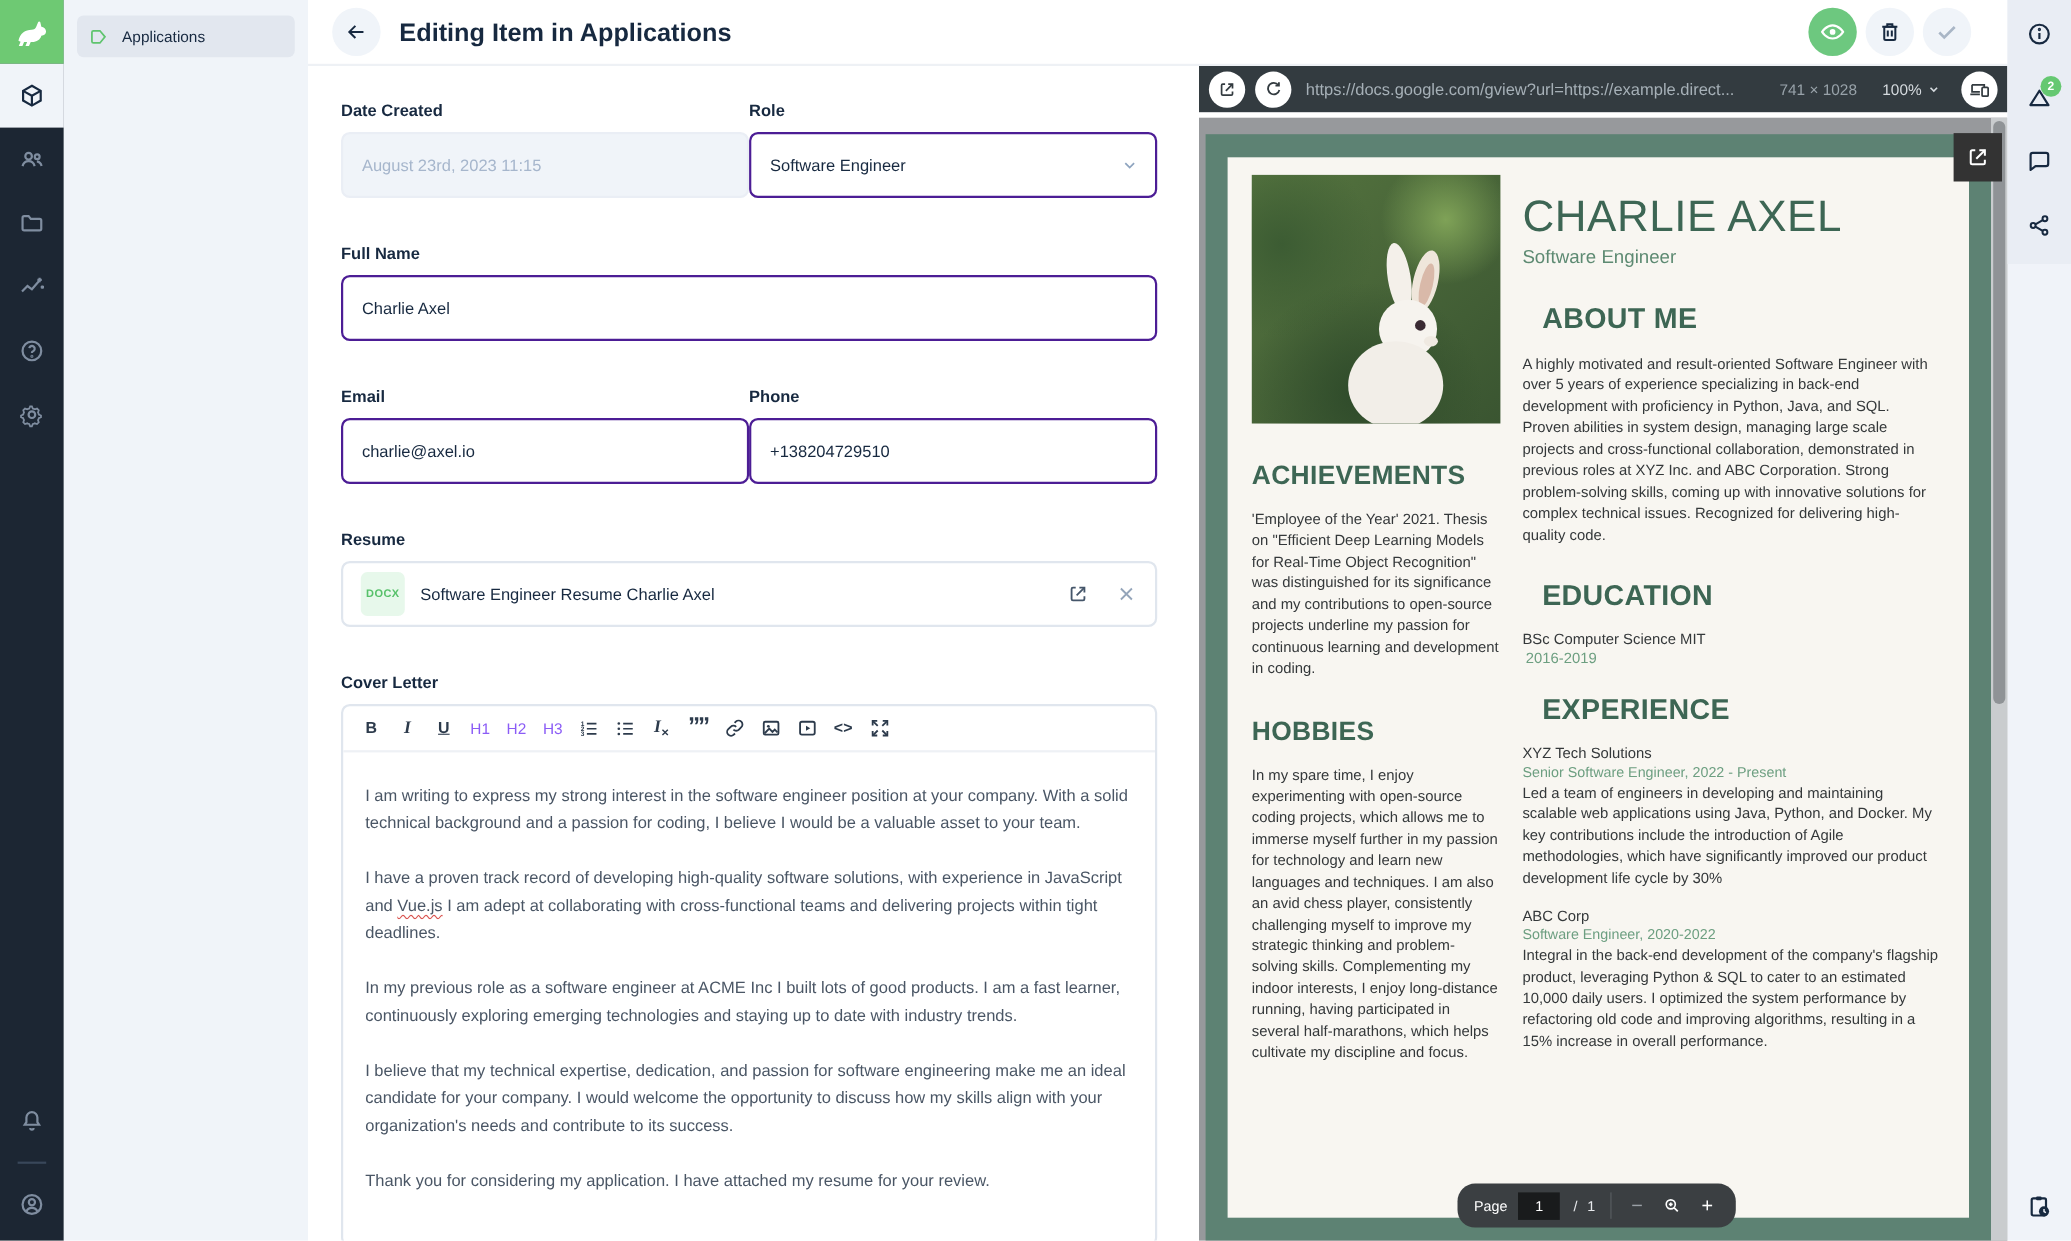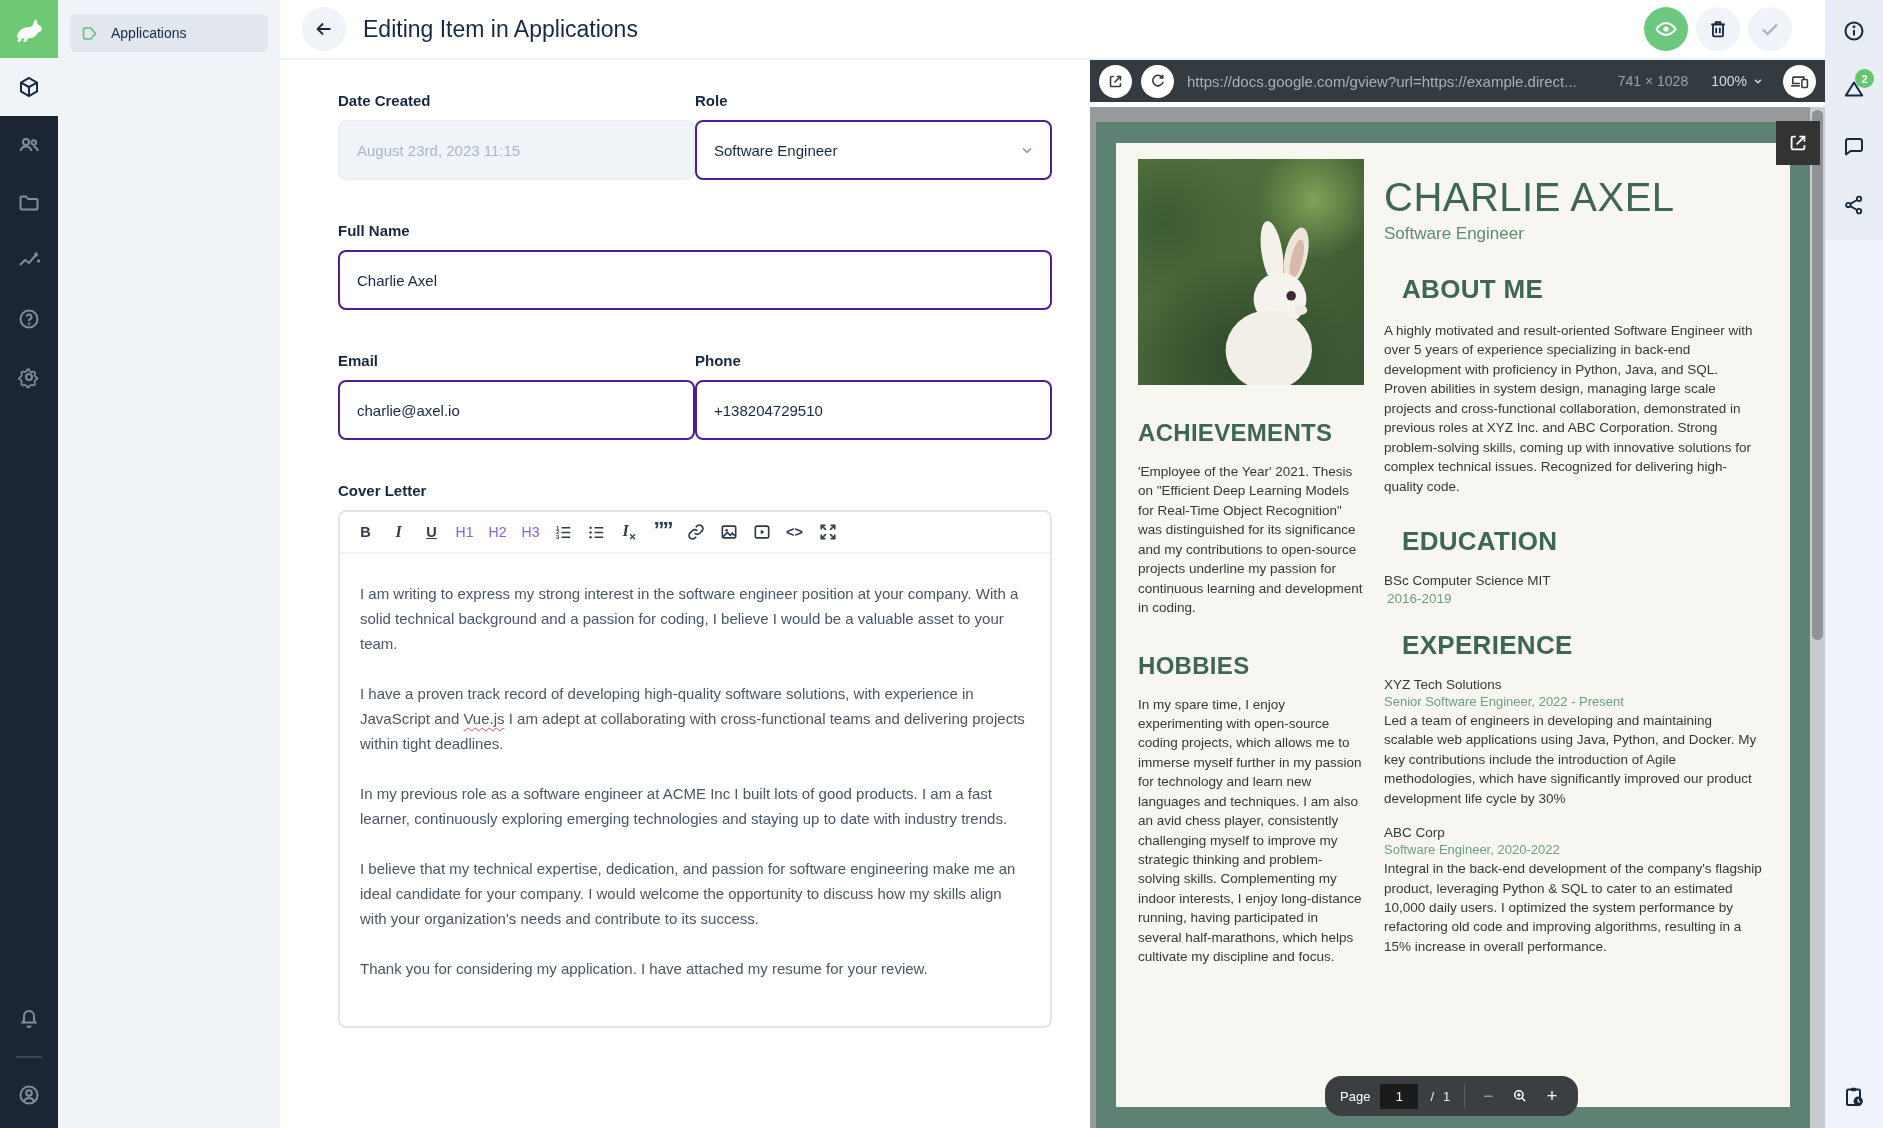--- a/index.html
+++ b/index.html
@@ -25,32 +25,32 @@
   .sidebar-header { height:58px; background:#e7ebf2; display:flex; align-items:center; gap:13px;
     padding:0 19px; font-size:15px; font-weight:500; color:#172940; }
   .sidebar-item { margin:14px 12px 0; height:38px; background:#e2e7ef; border-radius:6px;
     display:flex; align-items:center; gap:12px; padding:0 10px; font-size:14px; color:#172940; cursor:pointer; }
 
   
   .main-header { position:absolute; left:280px; top:0; width:1556px; height:60px; background:#fff;
     border-bottom:2px solid #eef1f5; display:flex; align-items:center; z-index:3; }
   .back-btn { width:44px; height:44px; border-radius:50%; background:#f0f4f9; margin-left:22px;
     display:flex; align-items:center; justify-content:center; color:#172940; cursor:pointer; flex:none; }
-  .page-title { margin-left:17px; font-size:23px; font-weight:normal; color:#172940; }
+  .page-title { margin-left:17px; font-size:23px; font-weight:bold; color:#172940; }
   .header-actions { margin-left:auto; margin-right:44px; display:flex; gap:8px; }
   .action-btn { width:44px; height:44px; border-radius:50%; display:flex; align-items:center;
     justify-content:center; cursor:pointer; }
   .action-btn.primary { background:#6dc87f; color:#fff; }
   .action-btn.neutral { background:#f0f4f9; color:#172940; }
   .action-btn.muted   { background:#f0f4f9; color:#a9b6c6; }
 
   
   .main-content { position:absolute; left:280px; top:60px; width:810px; height:1068px; background:#fff; overflow:hidden; }
   .form { width:742px; margin-left:30px; padding-top:32px; }
-  .form-row { display:flex; margin-bottom:42px;margin-left:28px; }
+  .form-row { display:flex; margin-bottom:42px; }
   .field { flex:1; min-width:0; }
   .field-label { display:block; font-size:15px; font-weight:bold; color:#172940; margin-bottom:11px; }
   .input { width:100%; height:60px; border:2px solid #4c1d95; border-radius:8px; padding:0 17px;
     font-size:15px; color:#172940; background:#fff; font-family:"Liberation Sans",sans-serif; outline:none; }
   .input:disabled { background:#f0f4f9; border-color:#eaeef5; color:#a6b6cc; }
   .select-wrap { position:relative; }
   .select-wrap .chev { position:absolute; right:17px; top:22px; color:#8ea4bf; pointer-events:none; }
 
   .file-field { height:60px; border:2px solid #e0e6ee; border-radius:8px; display:flex;
     align-items:center; gap:14px; padding:0 16px; }
@@ -302,20 +302,41 @@
       <div class="field">
         <label class="field-label">Email</label>
         <input class="input" value="charlie@axel.io" style="">
       </div>
       <div class="field">
         <label class="field-label">Phone</label>
         <input class="input" value="+138204729510" style="">
       </div>
     </div>
 
+    <div class="form-row">
+      <div class="field">
+        <label class="field-label">Resume</label>
+        <div class="file-field">
+          <span class="docx-badge">DOCX</span>
+          <span class="file-name">Software Engineer Resume Charlie Axel</span>
+          <span class="file-action">
+            <svg width="20" height="20" viewBox="0 0 24 24" fill="none" stroke="currentColor" stroke-width="2">
+                <path d="M9.5 5H6.5A1.5 1.5 0 0 0 5 6.5v11A1.5 1.5 0 0 0 6.5 19h11a1.5 1.5 0 0 0 1.5-1.5V14.5"></path>
+                <path d="M13.5 5H19v5.5"></path>
+                <path d="M19 5l-8.5 8.5"></path>
+              </svg>
+          </span>
+          <span class="file-action x">
+            <svg width="20" height="20" viewBox="0 0 24 24" fill="none" stroke="currentColor" stroke-width="2">
+                <path d="M6 6l12 12M18 6L6 18"></path>
+              </svg>
+          </span>
+        </div>
+      </div>
+    </div>
 
     <div class="form-row" style="margin-bottom:0;">
       <div class="field">
         <label class="field-label">Cover Letter</label>
         <div class="editor">
           <div class="editor-toolbar">
             <span class="tb-btn">
                 <span>B</span>
               </span>
             <span class="tb-btn">

